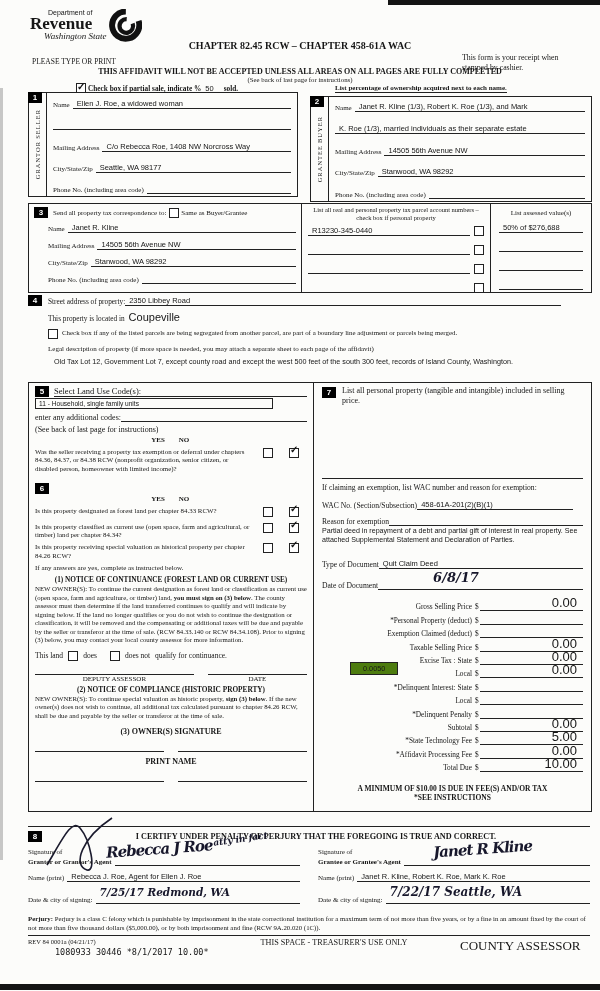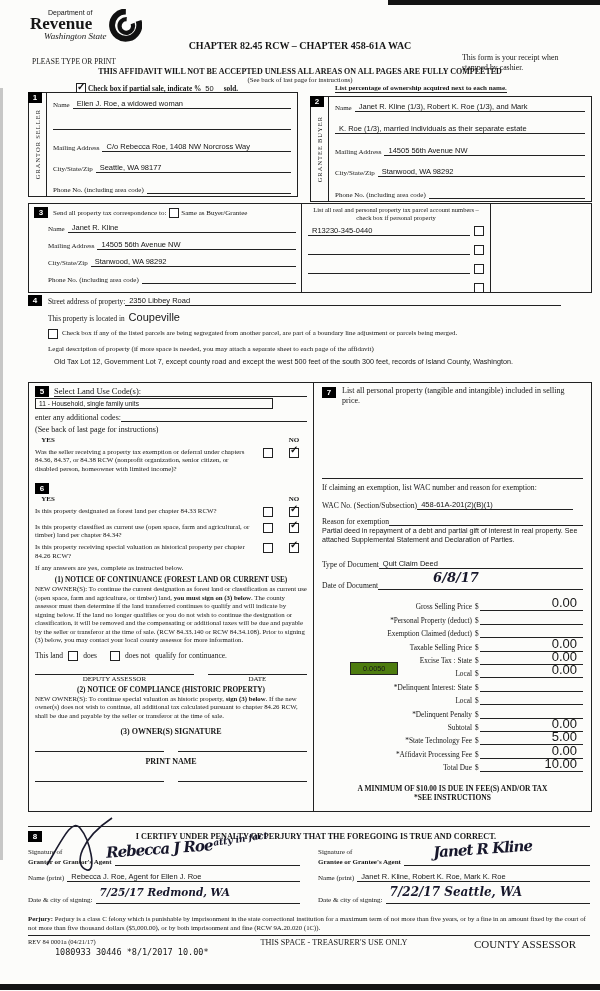--- a/index.html
+++ b/index.html
@@ -15,21 +15,21 @@
   .fline{display:flex;align-items:flex-end;font-size:7px;}
   .flabel{white-space:nowrap;margin-right:3px;}
   .fval{flex:1;border-bottom:1px solid #222;font-family:"Liberation Sans",sans-serif;font-size:7.5px;padding:0 2px 0 4px;min-height:9px;line-height:9px;}
   .sans{font-family:"Liberation Sans",sans-serif;}
   .b{font-weight:bold;}
   .ctr{text-align:center;}
   .small{font-size:6.5px;}
   .qrow{display:flex;align-items:flex-start;font-size:6.9px;line-height:8.4px;margin-top:4px;}
   .qtext{flex:1;padding-right:4px;}
   .qcol{width:26px;text-align:center;flex:0 0 26px;}
-  .ynhead{display:flex;justify-content:space-between;font-size:7px;font-weight:bold;}
+  .ynhead{display:flex;justify-content:center;font-size:7px;font-weight:bold;}
   .ynhead span{width:26px;text-align:center;}
   .para{font-size:6.8px;line-height:8.5px;text-align:left;}
   .mrow{display:flex;align-items:flex-end;font-size:7.3px;height:13.4px;}
   .mlabel{width:150px;text-align:right;white-space:nowrap;}
   .mdollar{margin:0 1px 0 3px;}
   .mline{flex:1;border-bottom:1px solid #222;text-align:right;padding-right:6px;font-family:"Liberation Sans",sans-serif;font-size:13px;min-height:9px;}
   .ratebox{position:absolute;left:28px;top:-3px;border:1px solid #222;background:#4d7c0f;padding:1px 12px;font-family:"Liberation Sans",sans-serif;font-size:7.3px;}
   .hand{font-family:"DejaVu Serif",serif;font-style:italic;font-weight:bold;color:#17172b;}
   .sigbig{font-size:15px;letter-spacing:-1px;transform:rotate(-4deg);display:inline-block;white-space:nowrap;}
   .handsm{font-size:10.5px;white-space:nowrap;}
@@ -174,20 +174,37 @@
         <div class="fline">
             <span class="fval"></span>
             <span class="cb" style="margin-left:4px;"></span>
           </div>
         <div class="fline">
             <span class="fval"></span>
             <span class="cb" style="margin-left:4px;"></span>
           </div>
       </div>
     </div>
+    <div style="flex:1;padding:2px 8px;">
+      <div class="ctr" style="font-size:7px;margin-top:3px;">List assessed value(s)</div>
+      <div style="display:flex;flex-direction:column;gap:9px;margin-top:6px;">
+        <div class="fline">
+            <span class="fval">50% of $276,688</span>
+          </div>
+        <div class="fline">
+            <span class="fval"></span>
+          </div>
+        <div class="fline">
+            <span class="fval"></span>
+          </div>
+        <div class="fline">
+            <span class="fval"></span>
+          </div>
+      </div>
+    </div>
   </div>
 
   <div class="abs" style="left:28px;top:295px;width:562px;">
     <div style="display:flex;align-items:flex-end;font-size:7.3px;">
       <span class="badge" style="margin-right:6px;">4</span>
       <span>Street address of property:</span>
       <span class="fval" style="max-width:430px;">2350 Libbey Road</span>
     </div>
     <div style="margin:5px 0 0 20px;font-size:7.3px;display:flex;align-items:baseline;">
       <span>This property is located in</span>
@@ -430,17 +447,17 @@
       </div>
     </div>
     <div style="border-bottom:1.5px solid #222;padding:5px 0 3px 0;font-size:6.8px;line-height:8.6px;margin-top:6px;">
       <span class="b">Perjury:</span> <span>Perjury is a class C felony which is punishable by imprisonment in the state correctional institution for a maximum term of not more than five years, or by a fine in an amount fixed by the court of not more than five thousand dollars ($5,000.00), or by both imprisonment and fine (RCW 9A.20.020 (1C)).</span>
     </div>
   </div>
 
   <div class="abs" style="left:28px;top:938px;width:562px;display:flex;align-items:flex-start;">
     <div style="width:180px;font-size:6.5px;">REV 84 0001a (04/21/17)</div>
     <div class="ctr" style="flex:1;font-size:8.2px;">THIS SPACE - TREASURER'S USE ONLY</div>
-    <div style="width:130px;text-align:center;font-size:11px;">COUNTY ASSESSOR</div>
+    <div style="width:130px;text-align:left;font-size:13px;">COUNTY ASSESSOR</div>
   </div>
   <div class="abs" style="left:55px;top:947px;font-family:'DejaVu Sans Mono',monospace;font-size:8.5px;">1080933 30446 *8/1/2017 10.00*</div>
 
 </div>
 
 </body></html>

